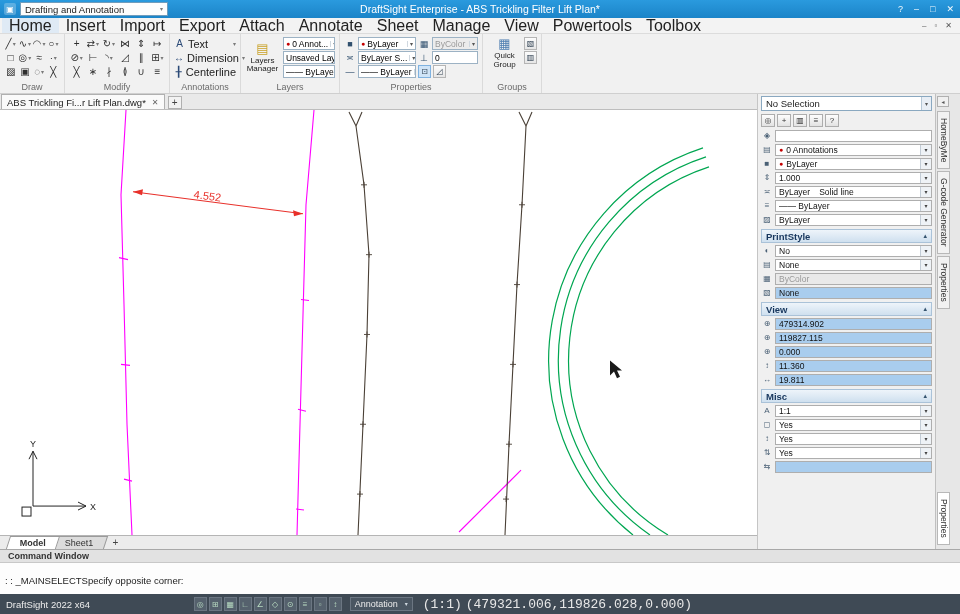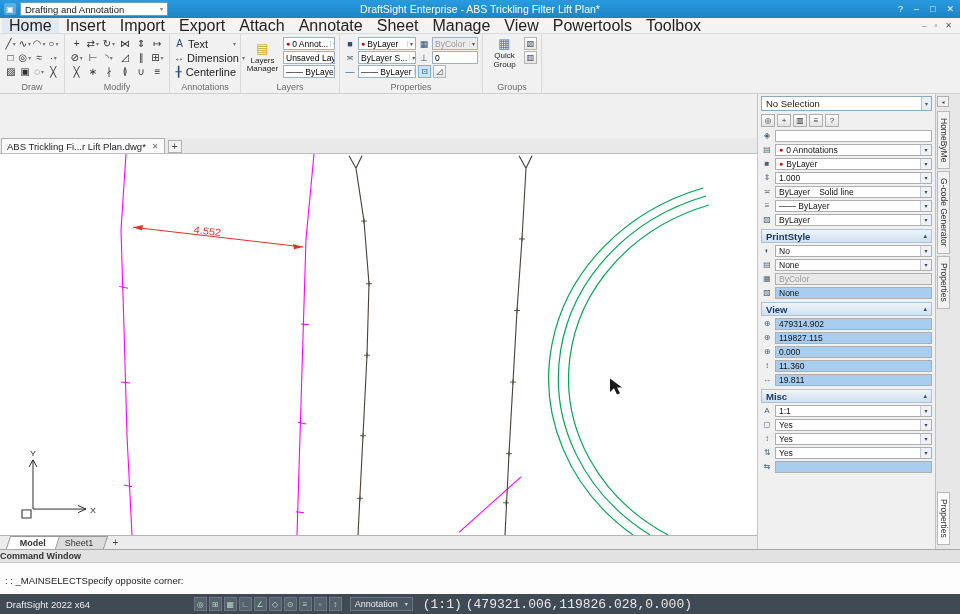--- a/index.html
+++ b/index.html
@@ -55,21 +55,21 @@
   .picon2{width:12px;text-align:center;font-size:9px;color:#31506e;}
   .w52{width:58px;} .w48{width:46px;}
   .minibtn{width:13px;height:13px;border:1px solid #b5b5b5;background:linear-gradient(#fcfcfc,#e6e6e6);
            display:flex;align-items:center;justify-content:center;font-size:8px;color:#345;}
   .hlbtn{background:#cfe4f7;border-color:#7fb2e0;}
   .mini-col{display:flex;flex-direction:column;gap:1px;margin-left:2px;}
   .groups-flex{display:flex;}
   
   .main{flex:1;display:flex;min-height:0;}
   .canvas-wrap{flex:1;display:flex;flex-direction:column;min-width:0;}
-  .doctabs{flex:0 0 16px;background:#e9e9e9;border-bottom:1px solid #bdbdbd;display:flex;align-items:flex-end;padding-left:1px;margin-top:44px;}
+  .doctabs{flex:0 0 16px;background:#e9e9e9;border-bottom:1px solid #bdbdbd;display:flex;align-items:flex-end;padding-left:1px;}
   .doctab{height:15px;background:#fafafa;border:1px solid #b0b0b0;border-bottom:none;display:flex;align-items:center;
           font-size:9.5px;padding:0 5px;gap:6px;color:#222;}
   .doctab .close{font-size:8px;color:#666;}
   .addtab{width:14px;height:13px;border:1px solid #b0b0b0;background:#f2f2f2;font-size:10px;display:flex;
           align-items:center;justify-content:center;margin-left:3px;color:#444;}
   .canvas{flex:1;background:#ffffff;position:relative;overflow:hidden;}
   svg.draw{position:absolute;inset:0;width:100%;height:100%;}
   svg text{font-family:inherit;}
   .sheettabs{flex:0 0 14px;background:#ececec;border-top:1px solid #b5b5b5;display:flex;align-items:center;
              padding-left:8px;font-size:9px;}
@@ -107,21 +107,21 @@
          align-items:flex-start;padding:2px 0 2px 1px;}
   .strip-btn{width:12px;height:11px;border:1px solid #b0b0b0;background:#f0f0f0;font-size:6px;display:flex;
              align-items:center;justify-content:center;color:#555;margin-bottom:2px;}
   .vtab{writing-mode:vertical-rl;font-size:8.5px;color:#333;background:#f2f2f2;border:1px solid #b8b8b8;
         padding:6px 0;margin:2px 0;width:13px;display:flex;align-items:center;justify-content:center;}
   .vtab.active{background:#ffffff;}
   .strip-spacer{flex:1;}
   
   .cmdwin{flex:0 0 45px;display:flex;flex-direction:column;border-top:1px solid #a8a8a8;background:#f4f4f4;}
   .cmd-header{flex:0 0 13px;background:#e2e2e2;border-bottom:1px solid #c8c8c8;font-size:9px;font-weight:bold;
-              padding:0 0;display:flex;align-items:center;color:#333;}
+              padding:0 8px;display:flex;align-items:center;color:#333;}
   .cmd-body{flex:1;background:#fdfdfd;position:relative;}
   .cmd-prompt{position:absolute;top:12px;left:5px;font-size:9.5px;color:#222;}
   
   .statusbar{flex:0 0 20px;background:#3f4a55;color:#ececec;display:flex;align-items:center;font-size:9.5px;
              padding:0 6px;gap:4px;}
   .sb-spacer{flex:1;}
   .sb-toggles{display:flex;gap:2px;}
   .sbtn{width:13px;height:14px;background:#55616d;border:1px solid #6b7682;display:flex;align-items:center;
         justify-content:center;font-size:8px;color:#b9dcc2;}
   .sb-annotation{height:14px;border:1px solid #6b7682;background:#4a5662;display:flex;align-items:center;

